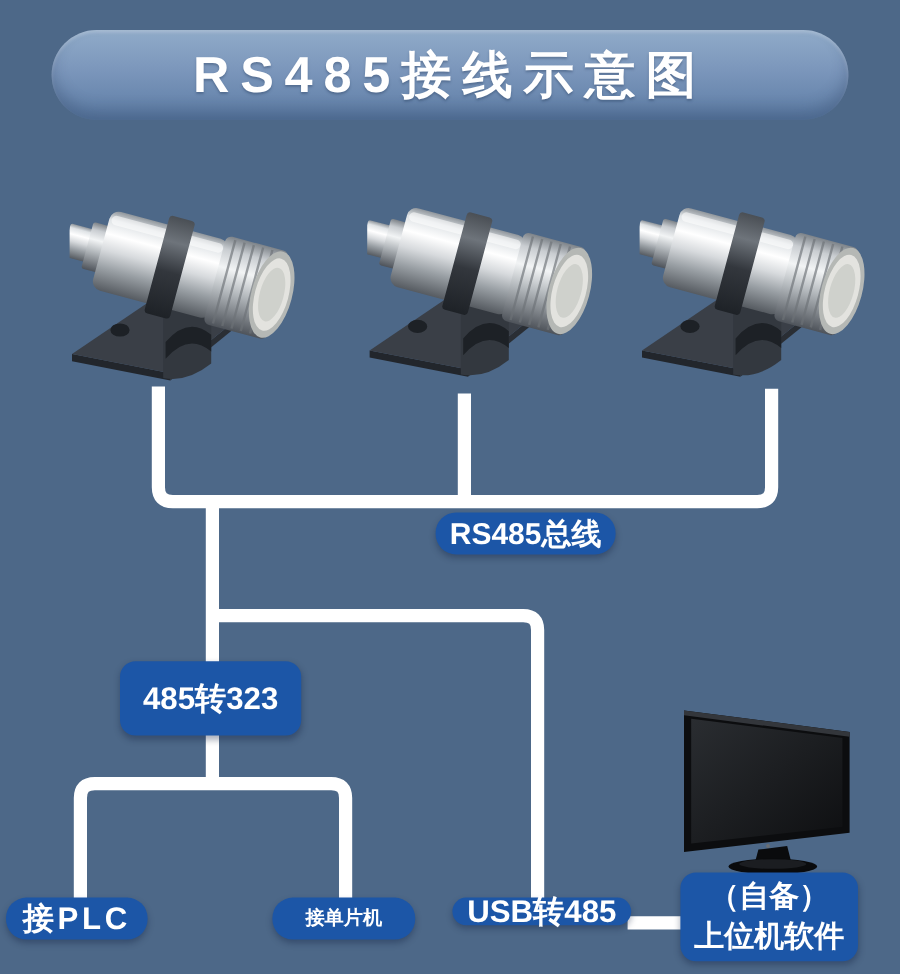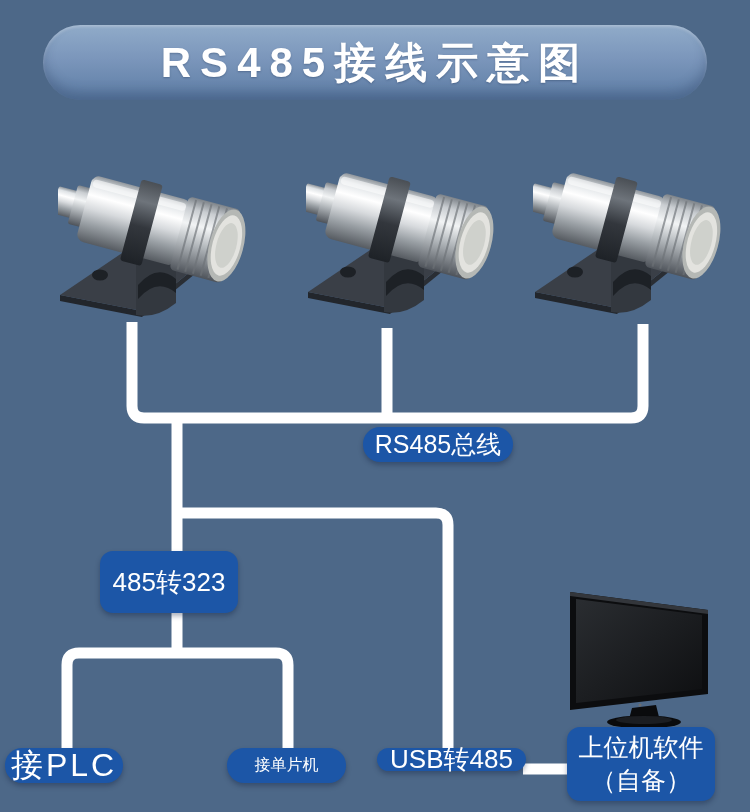--- a/index.html
+++ b/index.html
@@ -28,30 +28,30 @@
   svg.wires{position:absolute;left:0;top:0;z-index:1;}
   
   .sensor{position:absolute;width:205px;height:190px;z-index:2;}
   #sensor-1{left:58px;top:145px;}
   #sensor-2{left:306px;top:142px;}
   #sensor-3{left:533px;top:142px;}
   .monitor{position:absolute;left:560px;top:584px;width:156px;height:146px;z-index:2;}
   
   .pill{
     position:absolute;z-index:3;
-    background:#1c56a7;color:#ffffff;font-weight:400;
+    background:#1c56a7;color:#ffffff;font-weight:700;
     display:flex;align-items:center;justify-content:center;
     border-radius:17px;
     box-shadow:0 3px 5px rgba(14,30,60,.35);
     white-space:nowrap;
   }
   .pill.multi{flex-direction:column;border-radius:13px;}
   #bus-label{left:363px;top:427px;width:150px;height:35px;font-size:25px;}
-  #converter-label{left:100px;top:551px;width:138px;height:62px;font-size:26px;line-height:31px;}
-  #plc-label{left:5px;top:748px;width:118px;height:35px;font-size:32px;letter-spacing:3px;}
+  #converter-label{left:100px;top:551px;width:151px;height:62px;font-size:26px;line-height:31px;}
+  #plc-label{left:5px;top:748px;width:118px;height:35px;font-size:26px;letter-spacing:3px;}
   #mcu-label{left:227px;top:748px;width:119px;height:35px;font-size:16px;}
   #usb-label{left:377px;top:748px;width:149px;height:23px;font-size:26px;}
   #host-label{left:567px;top:727px;width:148px;height:74px;font-size:25px;line-height:33px;}
   .hiddendefs{position:absolute;width:0;height:0;}
 </style>
 </head>
 <body>
 
 <div id="app">
 
@@ -162,17 +162,17 @@
 
   <div class="pill" id="mcu-label">
     <span>接单片机</span>
   </div>
 
   <div class="pill" id="usb-label">
     <span>USB转485</span>
   </div>
 
   <div class="pill multi" id="host-label">
+    <span>（自备）</span>
     <span>上位机软件</span>
-    <span>（自备）</span>
   </div>
 
 </div>
 
 </body></html>

